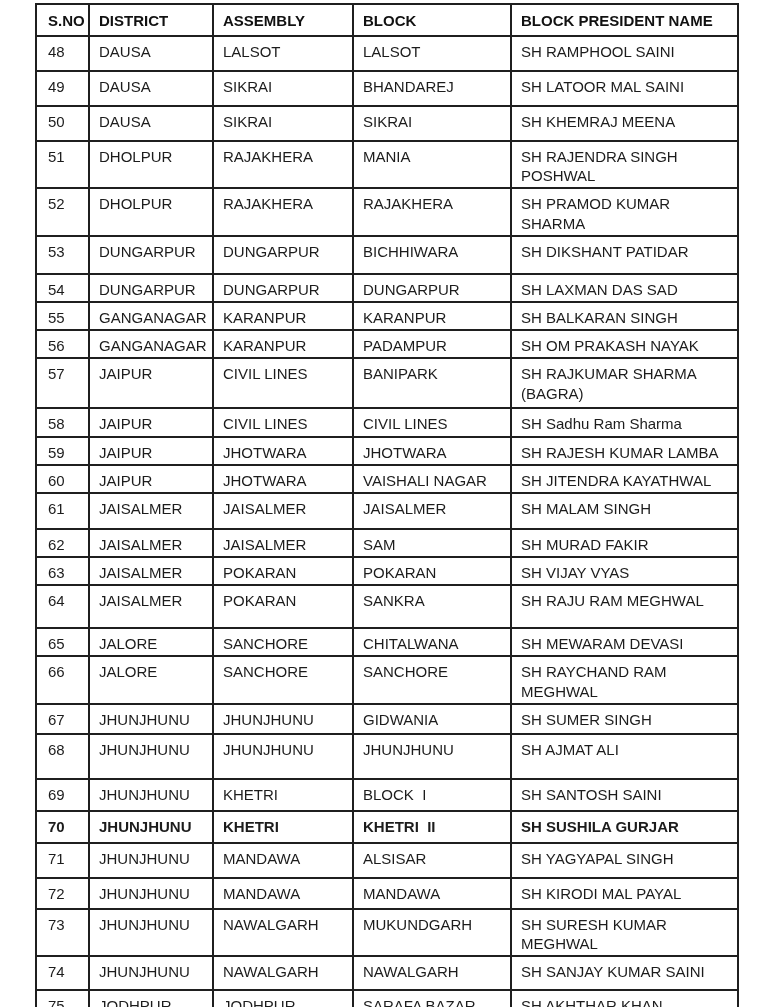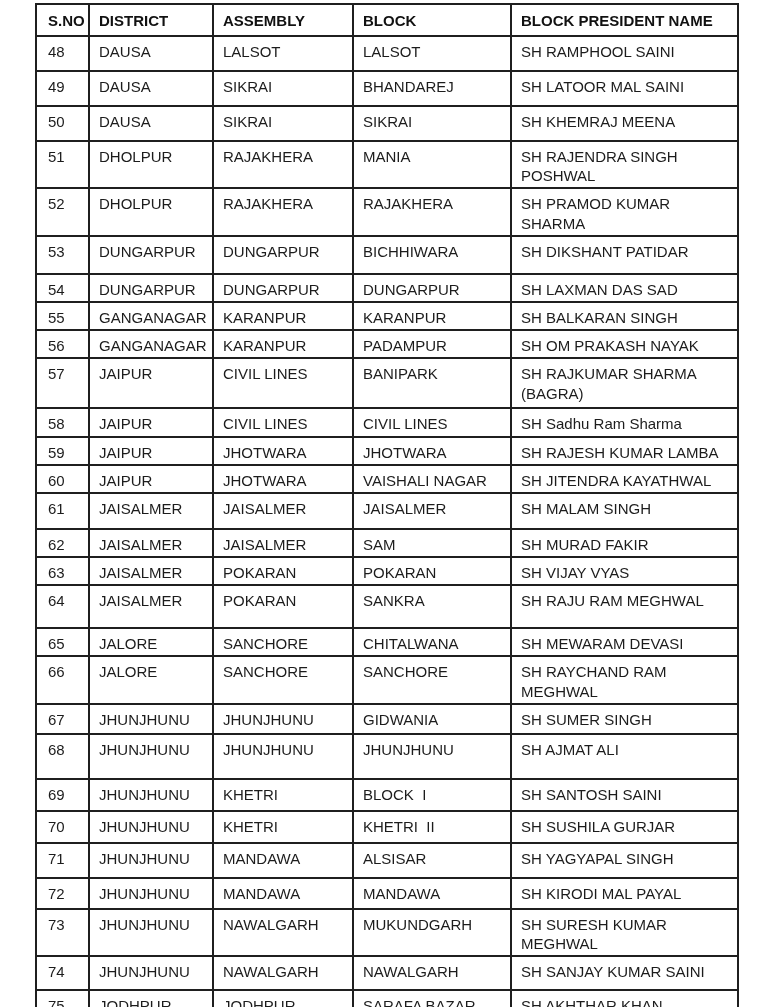--- a/index.html
+++ b/index.html
@@ -227,21 +227,21 @@
           <td>JHUNJHUNU</td>
           <td>SH AJMAT ALI</td>
         </tr>
         <tr style="height: 32px;">
           <td>69</td>
           <td>JHUNJHUNU</td>
           <td>KHETRI</td>
           <td>BLOCK  I</td>
           <td>SH SANTOSH SAINI</td>
         </tr>
-        <tr style="height: 32px;">
+        <tr style="height: 32px; font-weight: bold;">
           <td>70</td>
           <td>JHUNJHUNU</td>
           <td>KHETRI</td>
           <td>KHETRI  II</td>
           <td>SH SUSHILA GURJAR</td>
         </tr>
         <tr style="height: 35px;">
           <td>71</td>
           <td>JHUNJHUNU</td>
           <td>MANDAWA</td>

